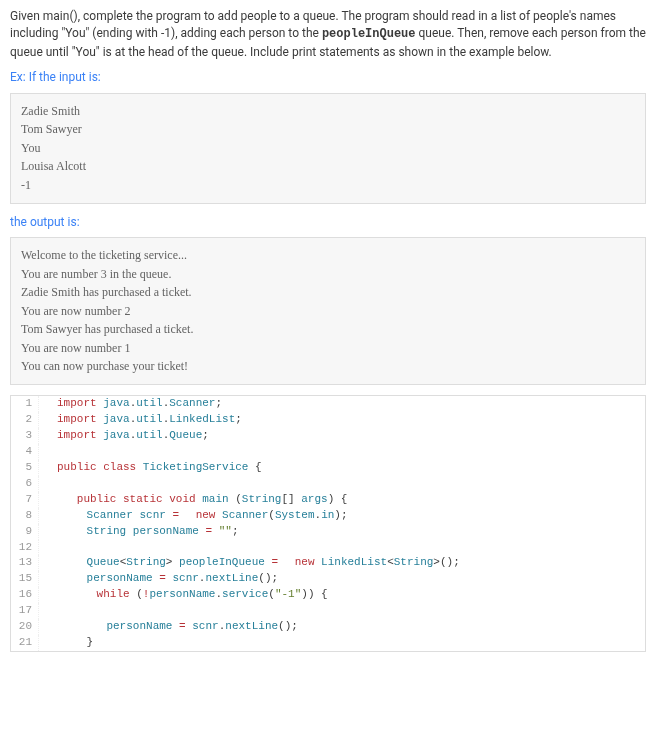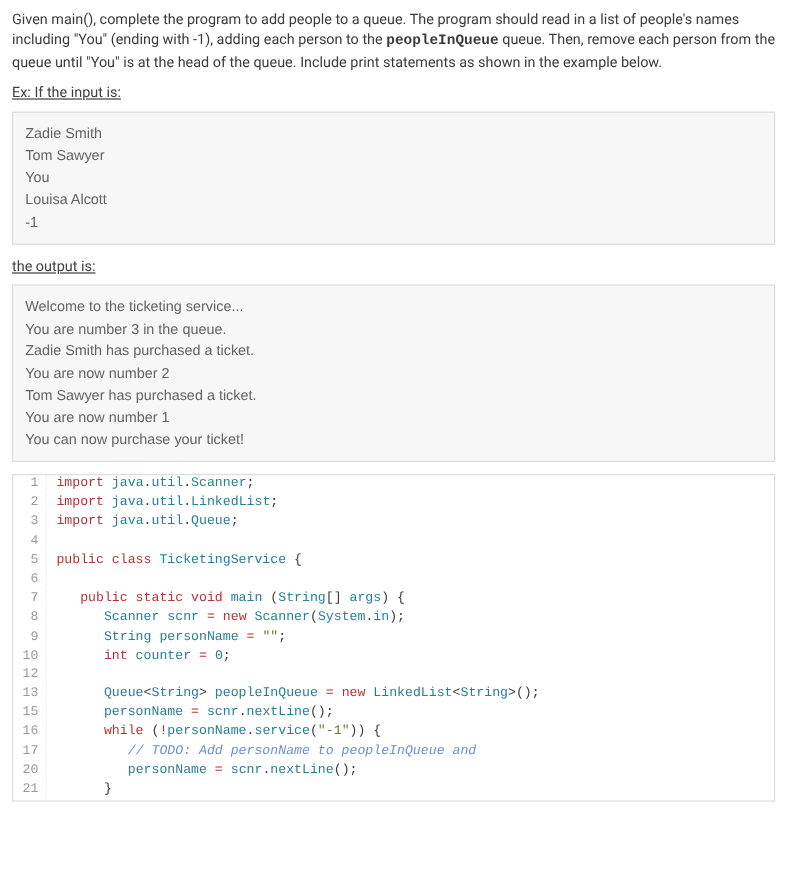--- a/index.html
+++ b/index.html
@@ -10,26 +10,26 @@
     background: #fff;
     padding: 8px 10px;
     width: 656px;
     line-height: 1.45;
   }
   .intro { color: #3b3b3b; }
   .intro .mono-inline {
     font-family: "Courier New", Courier, monospace;
     font-weight: bold;
   }
-  .subhead { margin: 8px 0 6px; color: #404040; text-decoration: underline; }
+  .subhead { margin: 8px 0 6px; color: #3b82f6; }
   .shade-box {
     background: #f7f7f7;
     border: 1px solid #ddd;
     padding: 8px 10px;
-    font-family: Liberation Sans, sans-serif;
+    font-family: Liberation Serif, serif;
     font-size: 12px;
     color: #636363;
     white-space: pre;
     margin-bottom: 10px;
     line-height: 1.55;
   }
   .code-panel {
     border: 1px solid #ddd;
     background: #fff;
     margin-top: 8px;
@@ -49,21 +49,21 @@
     border-right: 1px dotted #eee;
   }
   .src {
     padding: 0 8px;
     font-family: Consolas, "Courier New", monospace;
     font-size: 11px;
     white-space: pre;
     flex: 1;
     min-height: 14px;
   }
-  .tok-kw   { color: #b73237; }
+  .tok-kw   { color: #b73237; margin-left: 10px; }
   .tok-var  { color: #267f99; }
   .tok-int  { color: #267f99; }
   .tok-str  { color: #647f2f; }
   .tok-cmt  { color: #6b8fcc; font-style: italic; }
   .tok-op   { color: #b73237; }
 </style>
 </head>
 <body>
 
 <div class="intro">
@@ -119,42 +119,38 @@
     </div>
     <div class="code-row">
       <div class="gutter">8</div>
       <div class="src"><span>      </span><span class="tok-var">Scanner</span><span> </span><span class="tok-var">scnr</span><span> </span><span class="tok-op">=</span><span> </span><span class="tok-kw">new </span><span class="tok-var">Scanner</span><span>(</span><span class="tok-var">System</span><span>.</span><span class="tok-var">in</span><span>);</span></div>
     </div>
     <div class="code-row">
       <div class="gutter">9</div>
       <div class="src"><span>      </span><span class="tok-var">String</span><span> </span><span class="tok-var">personName</span><span> </span><span class="tok-op">=</span><span> </span><span class="tok-str">""</span><span>;</span></div>
     </div>
     <div class="code-row">
-      <div class="gutter">10</div>
-      <div class="src"><span>      </span><span class="tok-kw">int </span><span class="tok-var">counter</span><span> </span><span class="tok-op">=</span><span> </span><span class="tok-int">0</span><span>;</span></div>
-    </div>
-    <div class="code-row">
       <div class="gutter">12</div>
       <div class="src">&nbsp;</div>
     </div>
     <div class="code-row">
       <div class="gutter">13</div>
       <div class="src"><span>      </span><span class="tok-var">Queue</span><span>&lt;</span><span class="tok-var">String</span><span>&gt; </span><span class="tok-var">peopleInQueue</span><span> </span><span class="tok-op">=</span><span> </span><span class="tok-kw">new </span><span class="tok-var">LinkedList</span><span>&lt;</span><span class="tok-var">String</span><span>&gt;();</span></div>
     </div>
     <div class="code-row">
       <div class="gutter">15</div>
       <div class="src"><span>      </span><span class="tok-var">personName</span><span> </span><span class="tok-op">=</span><span> </span><span class="tok-var">scnr</span><span>.</span><span class="tok-var">nextLine</span><span>();</span></div>
     </div>
     <div class="code-row">
       <div class="gutter">16</div>
       <div class="src"><span>      </span><span class="tok-kw">while</span><span> (</span><span class="tok-op">!</span><span class="tok-var">personName</span><span>.</span><span class="tok-var">service</span><span>(</span><span class="tok-str">"-1"</span><span>)) {</span></div>
     </div>
     <div class="code-row">
       <div class="gutter">17</div>
-      <div class="src"><span>         </span><span class="tok-cmt">// TODO: Add personName to peopleInQueue and</span></div>
+      <div class="src"><span>         </span></div>
     </div>
     <div class="code-row">
       <div class="gutter">20</div>
       <div class="src"><span>         </span><span class="tok-var">personName</span><span> </span><span class="tok-op">=</span><span> </span><span class="tok-var">scnr</span><span>.</span><span class="tok-var">nextLine</span><span>();</span></div>
     </div>
     <div class="code-row">
       <div class="gutter">21</div>
       <div class="src"><span>      }</span></div>
     </div>
   </div>

